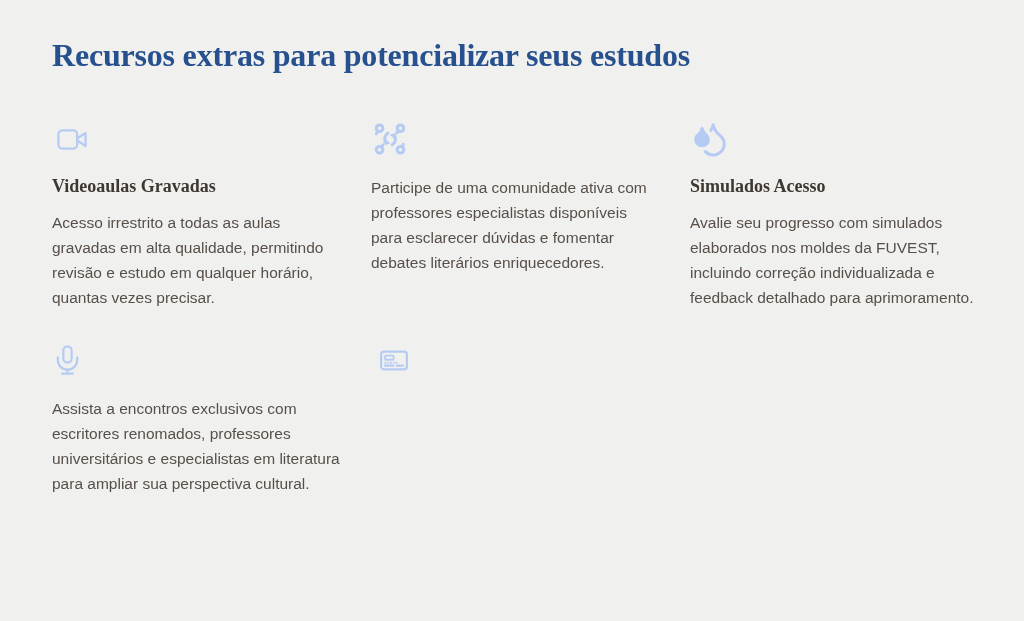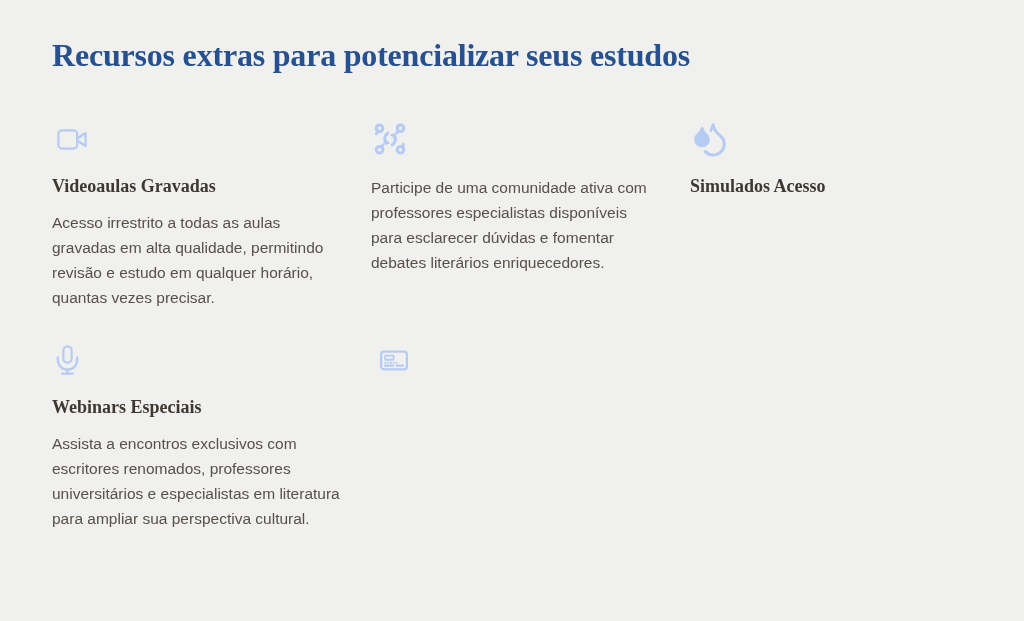--- a/index.html
+++ b/index.html
@@ -99,32 +99,32 @@
     </div>
 
     <div class="feature-card">
       <div class="feature-icon">
         <svg width="40" height="38" viewBox="0 0 24 24" stroke-width="1.9">
           <path d="M7 16.3c2.2 0 4-1.83 4-4.05 0-1.16-.57-2.26-1.71-3.19S7.29 6.75 7 5.3c-.29 1.45-1.14 2.84-2.29 3.76S3 11.1 3 12.25c0 2.22 1.8 4.05 4 4.05z" fill="#b6cbf3"></path>
           <path d="M12.56 6.6A10.97 10.97 0 0 0 14 3.02c.5 2.5 2 4.9 4 6.5s3 3.5 3 5.5a6.98 6.98 0 0 1-11.91 4.97"></path>
         </svg>
       </div>
       <h3 class="feature-title">Simulados Acesso</h3>
+      <p class="feature-desc">Avalie seu progresso com simulados elaborados nos moldes da FUVEST, incluindo correção individualizada e feedback detalhado para aprimoramento.</p>
     </div>
 
     <div class="feature-card">
       <div class="feature-icon">
         <svg width="31" height="42" viewBox="0 0 24 24" stroke-width="1.7">
           <rect x="8.8" y="1.5" width="6.4" height="12.5" rx="3.2"></rect>
           <path d="M19.5 10v2a7.5 7.5 0 0 1-15 0v-2"></path>
           <line x1="12" y1="19.5" x2="12" y2="22.5"></line>
           <line x1="7.8" y1="22.5" x2="16.2" y2="22.5"></line>
         </svg>
       </div>
-      <h3 class="feature-title">Webinars Especiais</h3>
       <p class="feature-desc">Assista a encontros exclusivos com escritores renomados, professores universitários e especialistas em literatura para ampliar sua perspectiva cultural.</p>
     </div>
 
     <div class="feature-card">
       <div class="feature-icon">
         <svg width="46" height="31" viewBox="0 0 24 24" stroke-width="1.7">
           <rect x="2" y="5.2" width="20" height="13.6" rx="2.2"></rect>
           <rect x="5.1" y="8.2" width="6.6" height="3.2" rx="0.5" stroke-width="1.4"></rect>
           <path d="M5.2 13.7h.1M7.4 13.7h.1M9.6 13.7h.1M11.8 13.7h.1M14 13.7h.1" stroke-width="1.6"></path>
           <line x1="5.1" y1="16" x2="11.4" y2="16" stroke-width="1.8"></line>

